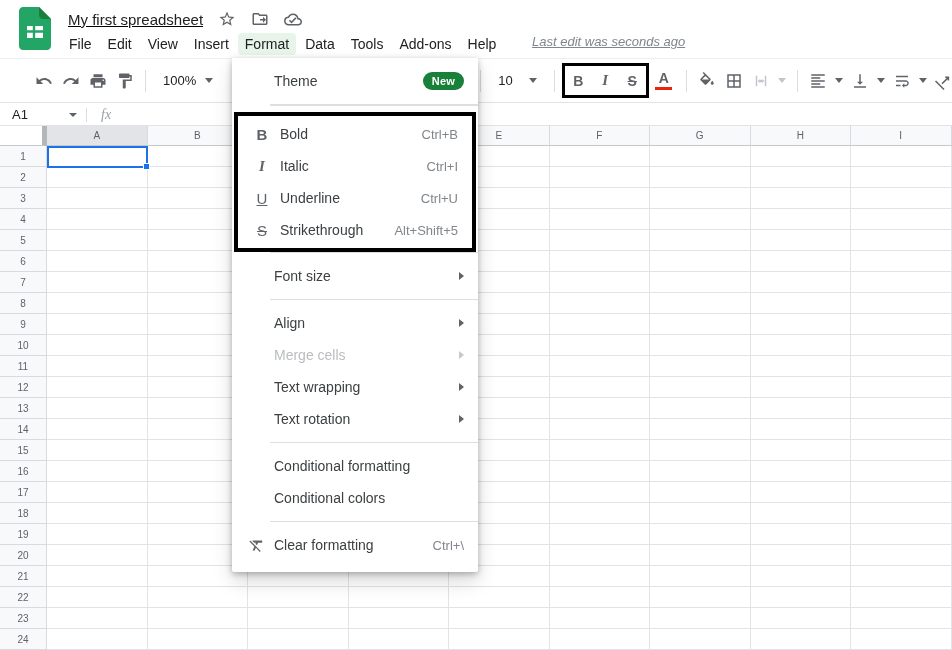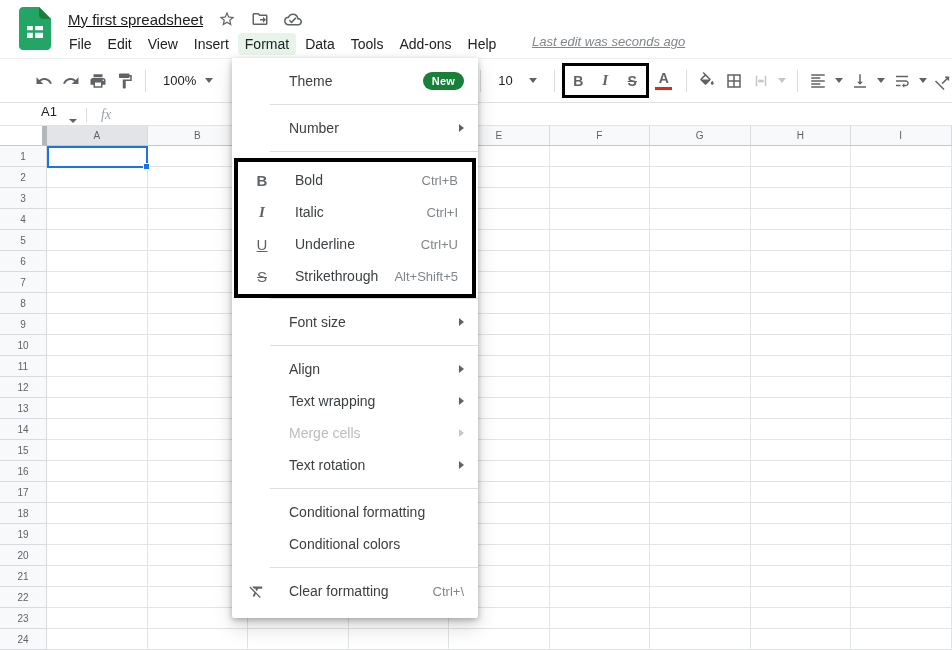--- a/index.html
+++ b/index.html
@@ -43,21 +43,21 @@
                justify-content:center; flex:none; cursor:pointer; }
   .tb-colorA .A { font-size:14px; font-weight:700; color:#5f6368; line-height:14px; }
   .redbar { width:17px; height:3px; background:#e8230e; margin-top:2px; }
   .tb-group { display:flex; align-items:center; gap:3px; flex:none; margin-right:4px; cursor:pointer; }
   .tb-btn.dim, .tb-btn.dim svg { color:#c2c6ca; }
 
   
   .fbar { position:absolute; top:104px; left:0; width:952px; height:22px; background:#fff;
           display:flex; align-items:center; border-bottom:1px solid #e0e3e7; }
   .namebox { width:86px; padding-left:12px; display:flex; align-items:center; font-size:13px;
-             color:#202124; height:100%; cursor:pointer;flex-direction:column; }
+             color:#202124; height:100%; cursor:pointer; }
   .namebox .caret { margin-left:auto; margin-right:9px; border-top-width:4px; }
   .fbar-sep { width:1px; height:14px; background:#dadce0; }
   .fx { font-family:"Liberation Serif", serif; font-style:italic; color:#9aa0a6; font-size:14px;
         margin:0 16px 0 14px; }
   .fbar-input { flex:1; height:100%; }
 
   
   .grid { position:absolute; top:126px; left:0; width:952px; height:524px; overflow:hidden; }
   .ghead { display:flex; height:20px; }
   .corner { width:47px; height:20px; background:#fff; border-right:5px solid #b4b7ba;
@@ -77,21 +77,21 @@
   .sel-handle { position:absolute; right:-4px; bottom:-4px; width:7px; height:7px;
                 background:#1a73e8; border:1px solid #fff; pointer-events:auto; }
 
   
   .fmt-menu { position:absolute; left:232px; top:58px; width:246px; background:#fff; z-index:20;
               box-shadow:0 2px 6px rgba(0,0,0,.28), 0 10px 20px rgba(0,0,0,.14);
               padding-bottom:4px; border-radius:0 0 2px 2px; }
   .menu-section { padding:7px 0; }
   .menu-section.boxed { border:4px solid #000; margin:6px 2px 0 2px; padding:2px 0; }
   .menu-divider { height:1px; background:#dcdee1; margin-left:38px; }
-  .menu-item { height:32px; display:flex; align-items:center; padding-right:14px; cursor:pointer;gap:15px; }
+  .menu-item { height:32px; display:flex; align-items:center; padding-right:14px; cursor:pointer; }
   .mi-icon { width:20px; margin:0 8px 0 14px; flex:none; display:flex; align-items:center;
              justify-content:center; font-size:15px; color:#5f6368; }
   .ic-bold { font-weight:700; }
   .ic-italic { font-style:italic; font-family:"Liberation Serif", serif; font-weight:600; }
   .ic-underline { text-decoration:underline; }
   .ic-strike { text-decoration:line-through; }
   .mi-label { font-size:14px; color:#3c4043; }
   .mi-badge { margin-left:auto; background:#188038; color:#fff; font-size:11px; font-weight:700;
               padding:3px 9px; border-radius:10px; letter-spacing:.2px; }
   .mi-shortcut { margin-left:auto; font-size:13px; color:#80868b; }
@@ -562,27 +562,20 @@
 
 <div class="fmt-menu">
     <div class="menu-section">
       <div class="menu-item">
         <span class="mi-icon"></span>
         <span class="mi-label">Theme</span>
         <span class="mi-badge">New</span>
       </div>
     </div>
     <div class="menu-divider"></div>
-    <div class="menu-section">
-      <div class="menu-item">
-        <span class="mi-icon"></span>
-        <span class="mi-label">Number</span>
-        <span class="mi-arrow"></span>
-      </div>
-    </div>
     <div class="menu-divider"></div>
     <div class="menu-section boxed">
       <div class="menu-item">
         <span class="mi-icon ic-bold">B</span>
         <span class="mi-label">Bold</span>
         <span class="mi-shortcut">Ctrl+B</span>
       </div>
       <div class="menu-item">
         <span class="mi-icon ic-italic">I</span>
         <span class="mi-label">Italic</span>
@@ -607,28 +600,28 @@
         <span class="mi-arrow"></span>
       </div>
     </div>
     <div class="menu-divider"></div>
     <div class="menu-section">
       <div class="menu-item">
         <span class="mi-icon"></span>
         <span class="mi-label">Align</span>
         <span class="mi-arrow"></span>
       </div>
+      <div class="menu-item disabled">
+        <span class="mi-icon"></span>
+        <span class="mi-label">Merge cells</span>
+        <span class="mi-arrow"></span>
+      </div>
       <div class="menu-item">
         <span class="mi-icon"></span>
         <span class="mi-label">Text wrapping</span>
-        <span class="mi-arrow"></span>
-      </div>
-      <div class="menu-item disabled">
-        <span class="mi-icon"></span>
-        <span class="mi-label">Merge cells</span>
         <span class="mi-arrow"></span>
       </div>
       <div class="menu-item">
         <span class="mi-icon"></span>
         <span class="mi-label">Text rotation</span>
         <span class="mi-arrow"></span>
       </div>
     </div>
     <div class="menu-divider"></div>
     <div class="menu-section">

